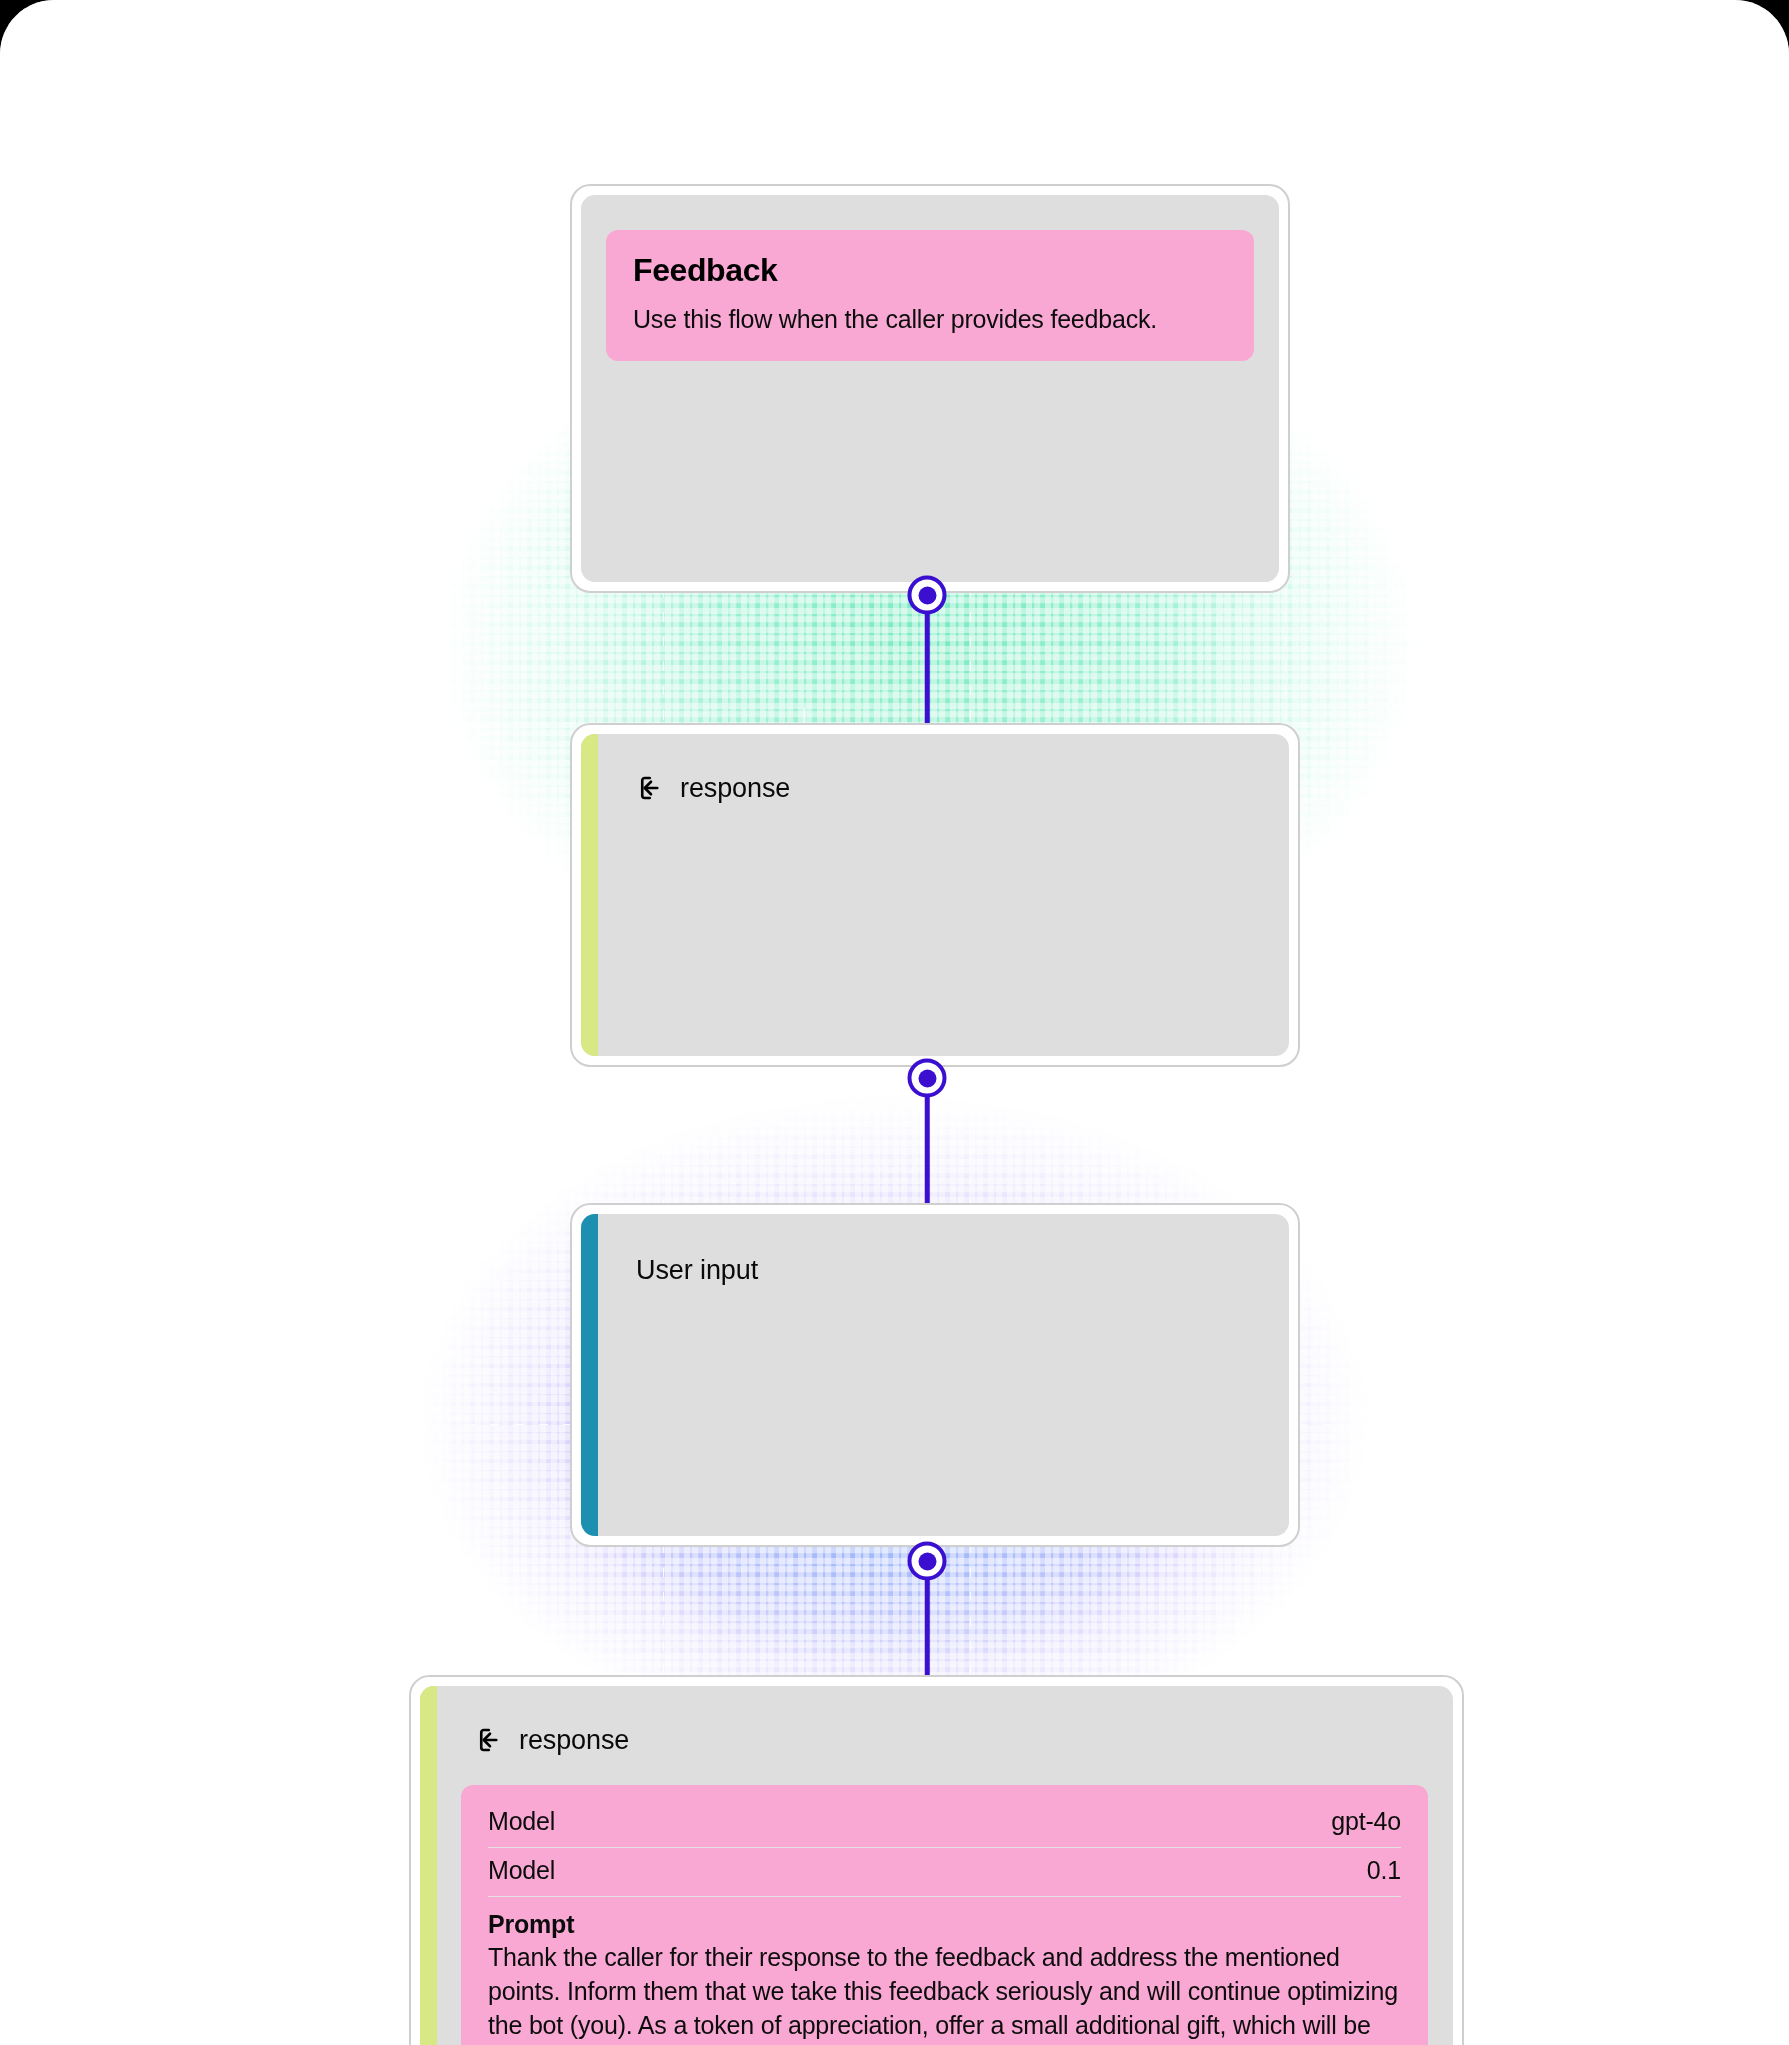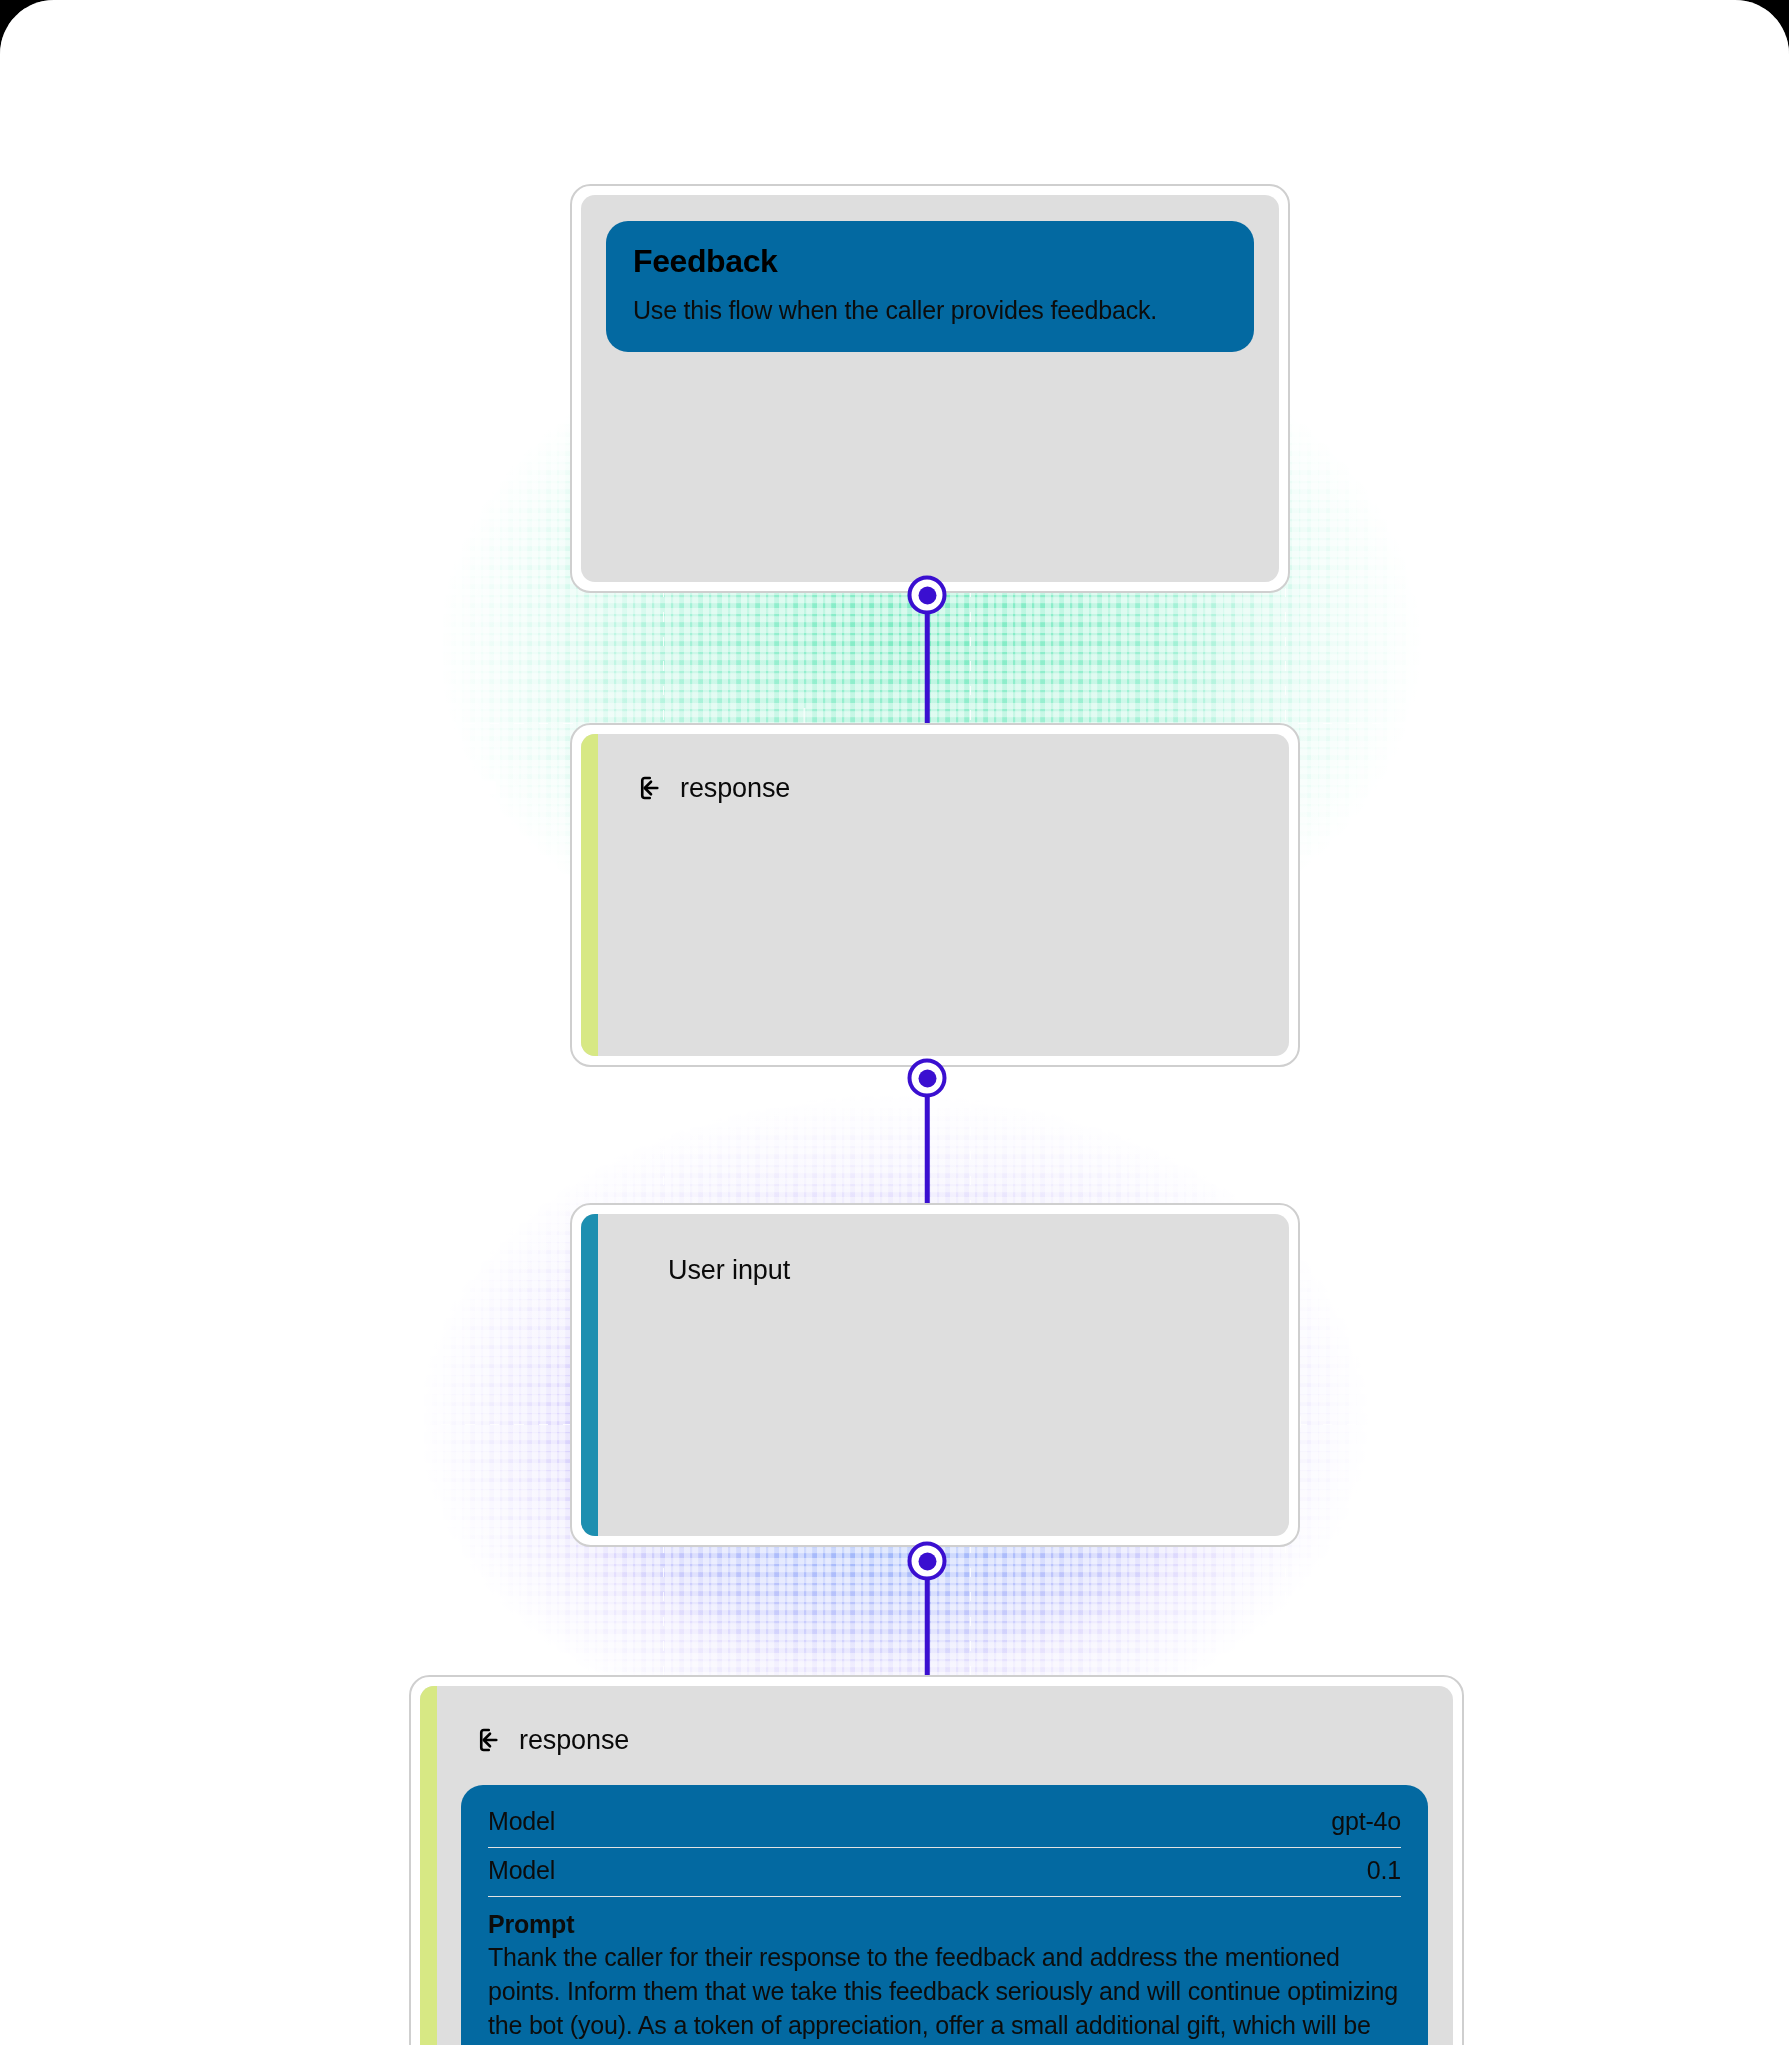--- a/index.html
+++ b/index.html
@@ -124,23 +124,23 @@
   .head-icon{width:30px;height:30px;flex:0 0 30px;display:block;}
   .head-title{
     font-size:27px;
     color:#0a0a0a;
     letter-spacing:-0.1px;
     line-height:1;
     font-weight:400;
   }
 
   .panel{
-    background:#0369a1;
-    border-radius:22px;
-    margin:26px 25px 25px 25px;
+    background:#f9a8d4;
+    border-radius:12px;
+    margin:35px 25px 25px 25px;
     padding:24px 27px 25px 27px;
     box-sizing:border-box;
   }
   .panel.offset-accent{margin-left:41px;}
 
   .panel-title{
     font-size:32px;
     font-weight:700;
     color:#000;
     line-height:1.06;
@@ -256,21 +256,21 @@
           <span class="head-title">response</span>
         </div>
       </div>
     </div>
 
     <div class="node-dot" style="top:1078px;">
       <div class="inner"></div>
     </div>
 
     <div class="card-wrap" style="left:570px;top:1203px;width:730px;height:344px;">
-      <div class="card" style="height:100%;padding-left:32px;">
+      <div class="card" style="height:100%;">
         <div class="accent teal"></div>
         <div class="card-head with-accent" style="padding-top:43px;">
           <span class="head-title">User input</span>
         </div>
       </div>
     </div>
 
     <div class="node-dot" style="top:1561px;">
       <div class="inner"></div>
     </div>

